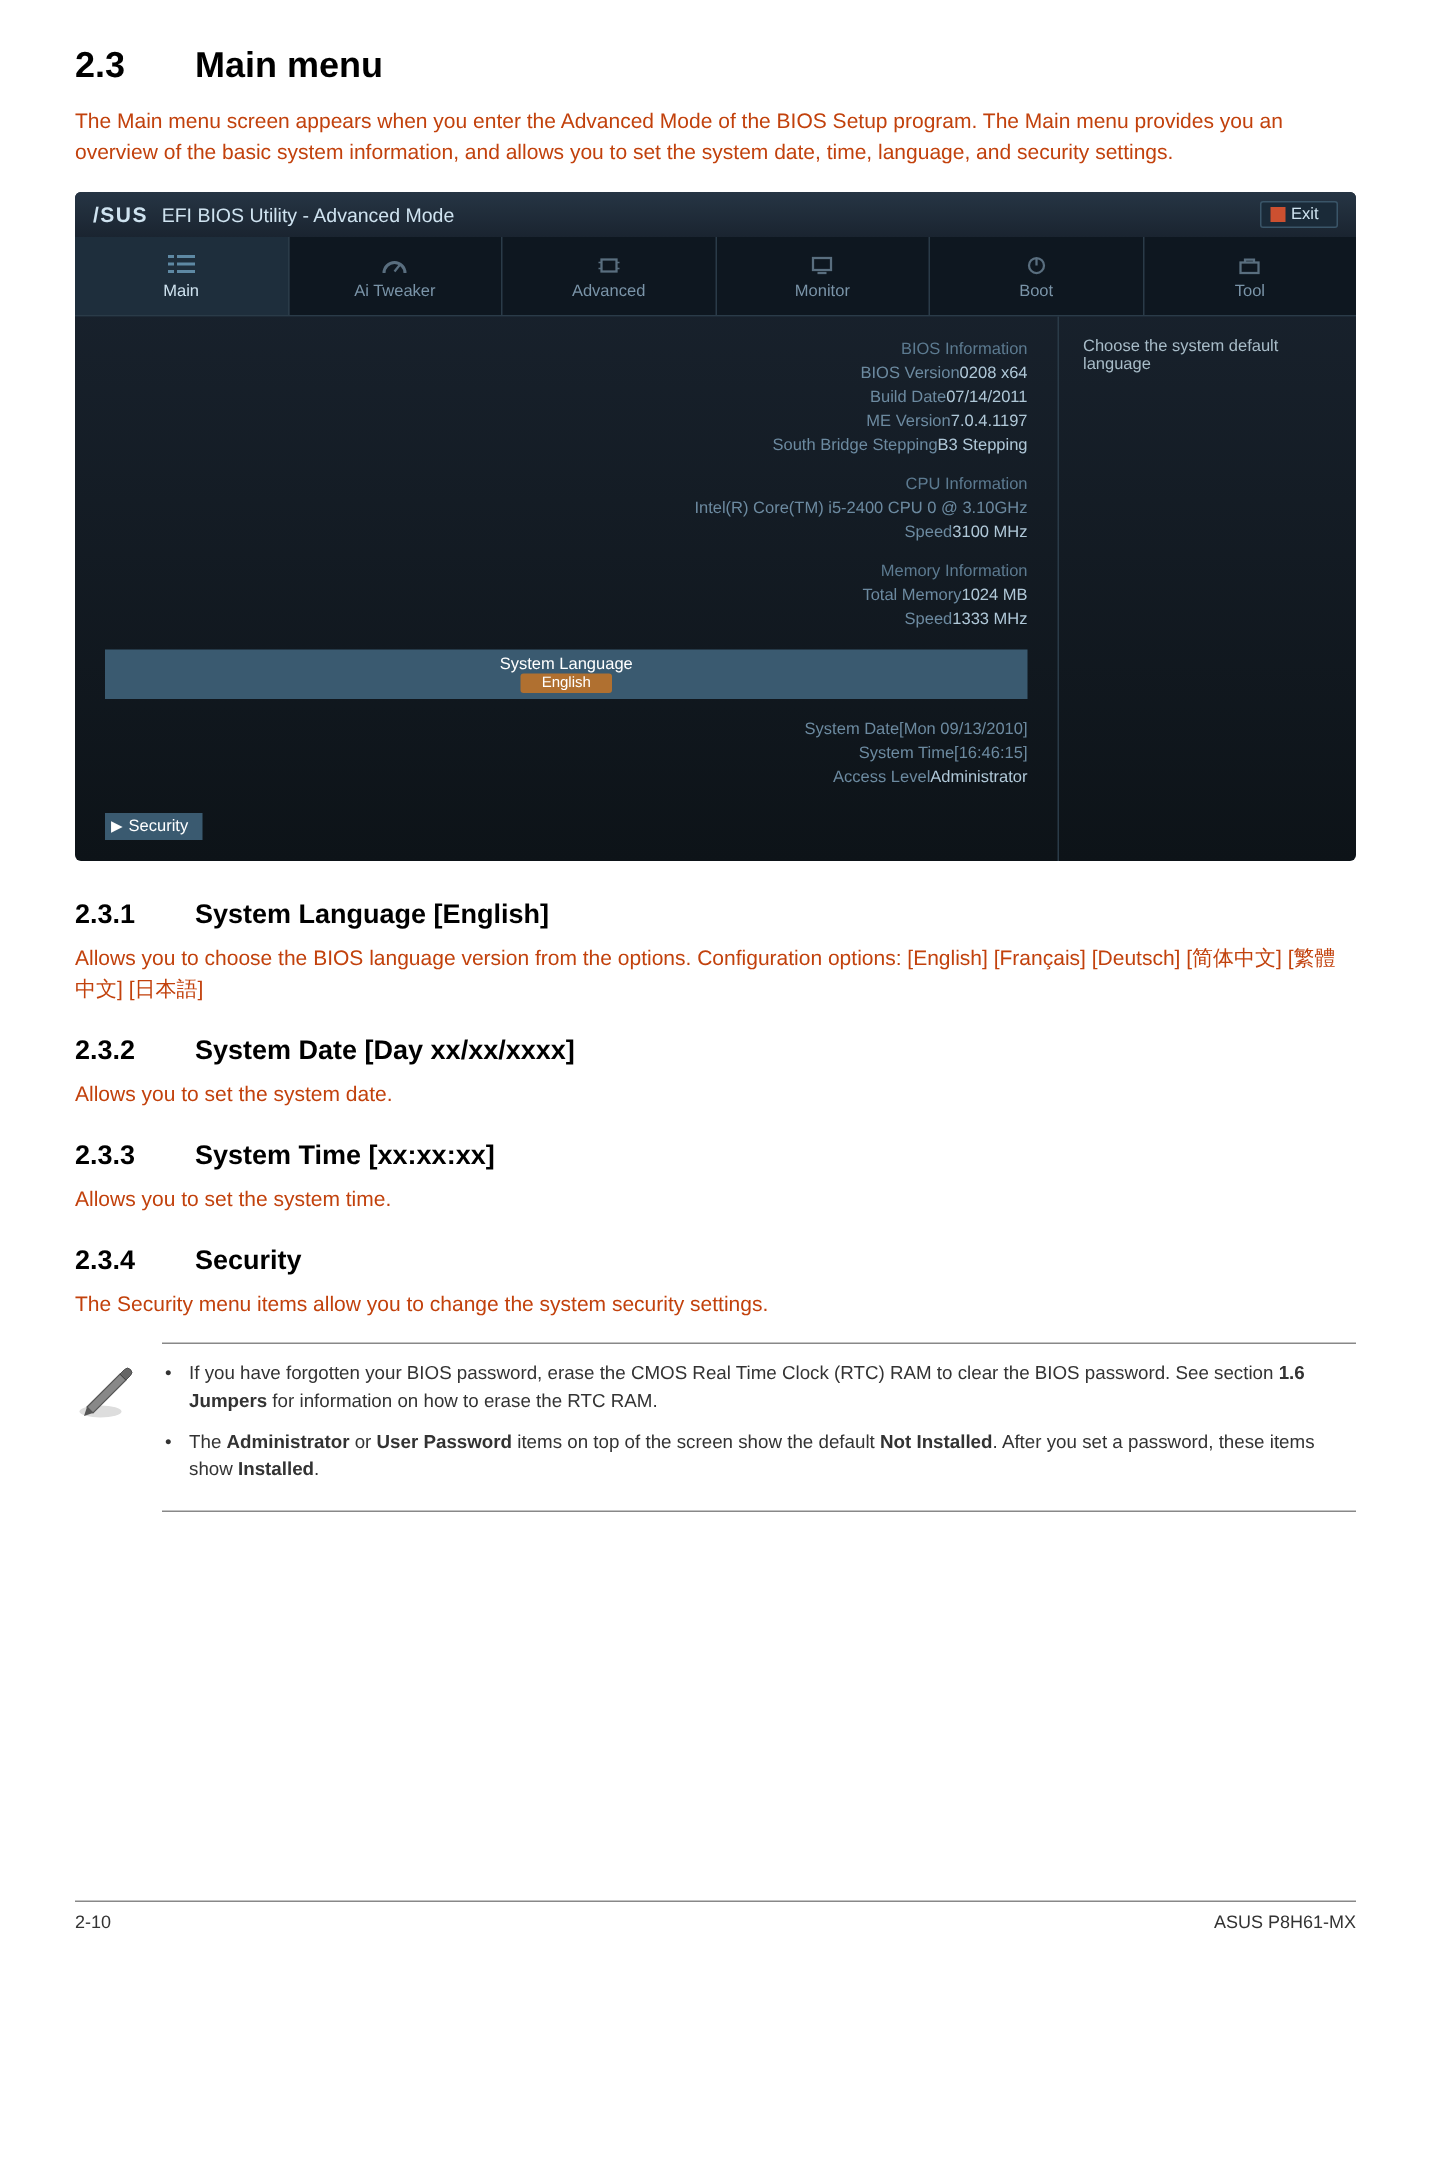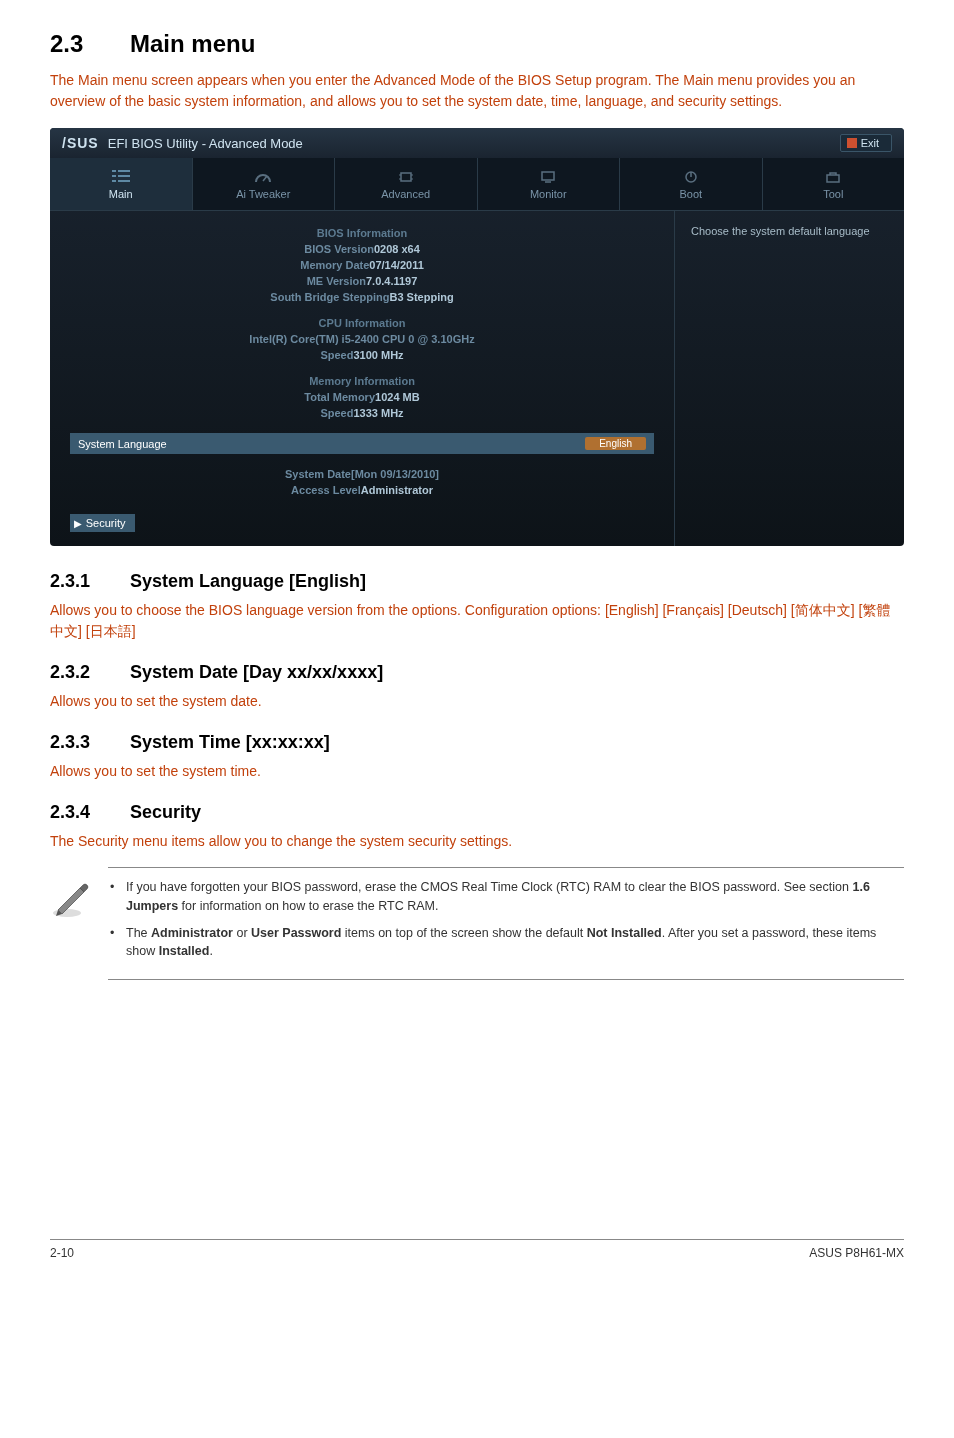--- a/index.html
+++ b/index.html
@@ -104,32 +104,31 @@
     }
     .bios-content {
       display: flex;
       min-height: 260px;
     }
     .bios-main {
       flex: 1;
       padding: 14px 20px;
     }
     .bios-side {
-      width: 230px;
+      width: 199px;
       padding: 14px 16px;
       color: #a8bcc8;
       font-size: 11px;
       border-left: 1px solid #2a3b48;
     }
     .info-row {
       display: flex;
-      justify-content: center;
+      justify-content: flex-end;
       padding: 2px 0;
       color: #6c8aa0;
-      font-weight: bold;
     }
     .info-row.group-head {
       color: #5c7a90;
     }
     .info-val {
       color: #b0c8d8;
     }
     .info-val.dim {
       color: #6c8aa0;
     }
@@ -137,20 +136,21 @@
       height: 10px;
     }
     .highlight-row {
       display: flex;
       justify-content: space-between;
       align-items: center;
       background: #3a5a70;
       color: #fff;
       padding: 4px 8px;
       margin: 2px 0;
+      flex-direction: column;
     }
     .highlight-badge {
       background: #b07030;
       color: #fff;
       padding: 1px 14px;
       border-radius: 2px;
       font-size: 10px;
     }
     .security-row {
       display: inline-flex;
@@ -300,21 +300,21 @@
   <div class="bios-content">
     <div class="bios-main">
       <div class="info-row group-head">
           <span>BIOS Information</span>
         </div>
       <div class="info-row">
           <span>BIOS Version</span>
           <span class="info-val">0208 x64</span>
         </div>
       <div class="info-row">
-          <span>Memory Date</span>
+          <span>Build Date</span>
           <span class="info-val">07/14/2011</span>
         </div>
       <div class="info-row">
           <span>ME Version</span>
           <span class="info-val">7.0.4.1197</span>
         </div>
       <div class="info-row">
           <span>South Bridge Stepping</span>
           <span class="info-val">B3 Stepping</span>
         </div>
@@ -343,20 +343,24 @@
         </div>
       <div class="spacer"></div>
       <div class="highlight-row">
         <span>System Language</span>
         <span class="highlight-badge">English</span>
       </div>
       <div class="spacer"></div>
       <div class="info-row">
           <span>System Date</span>
           <span class="info-val dim">[Mon 09/13/2010]</span>
+        </div>
+      <div class="info-row">
+          <span>System Time</span>
+          <span class="info-val dim">[16:46:15]</span>
         </div>
       <div class="info-row">
           <span>Access Level</span>
           <span class="info-val">Administrator</span>
         </div>
       <div class="spacer"></div>
       <div class="security-row">
         <span class="chevron">▶</span>
         <span>Security</span>
       </div>

